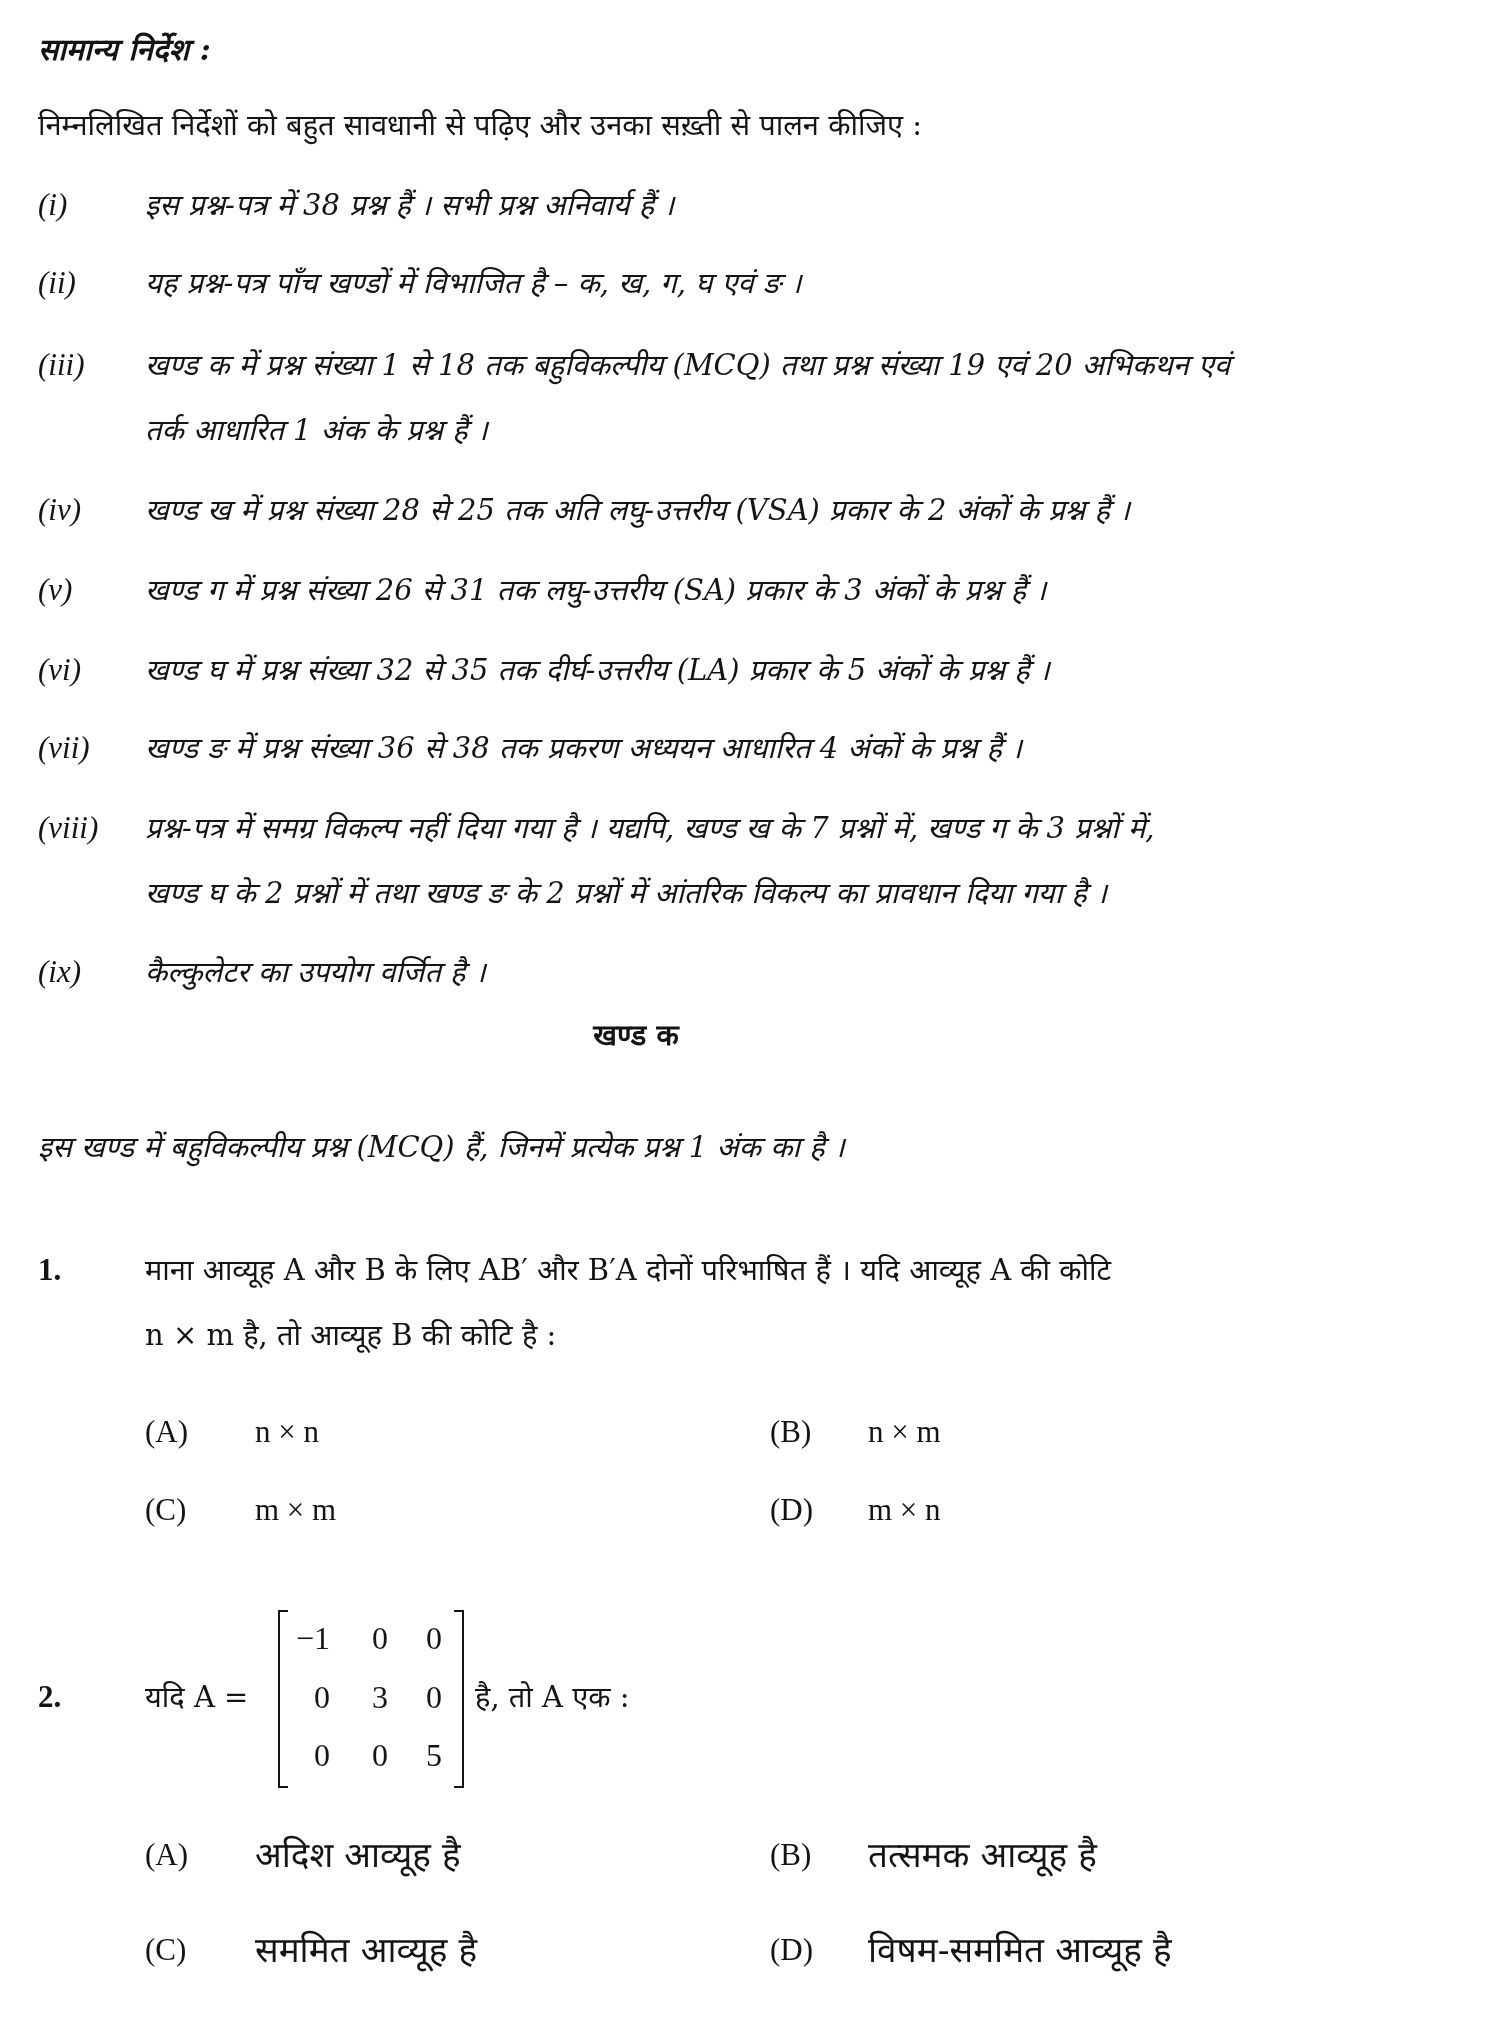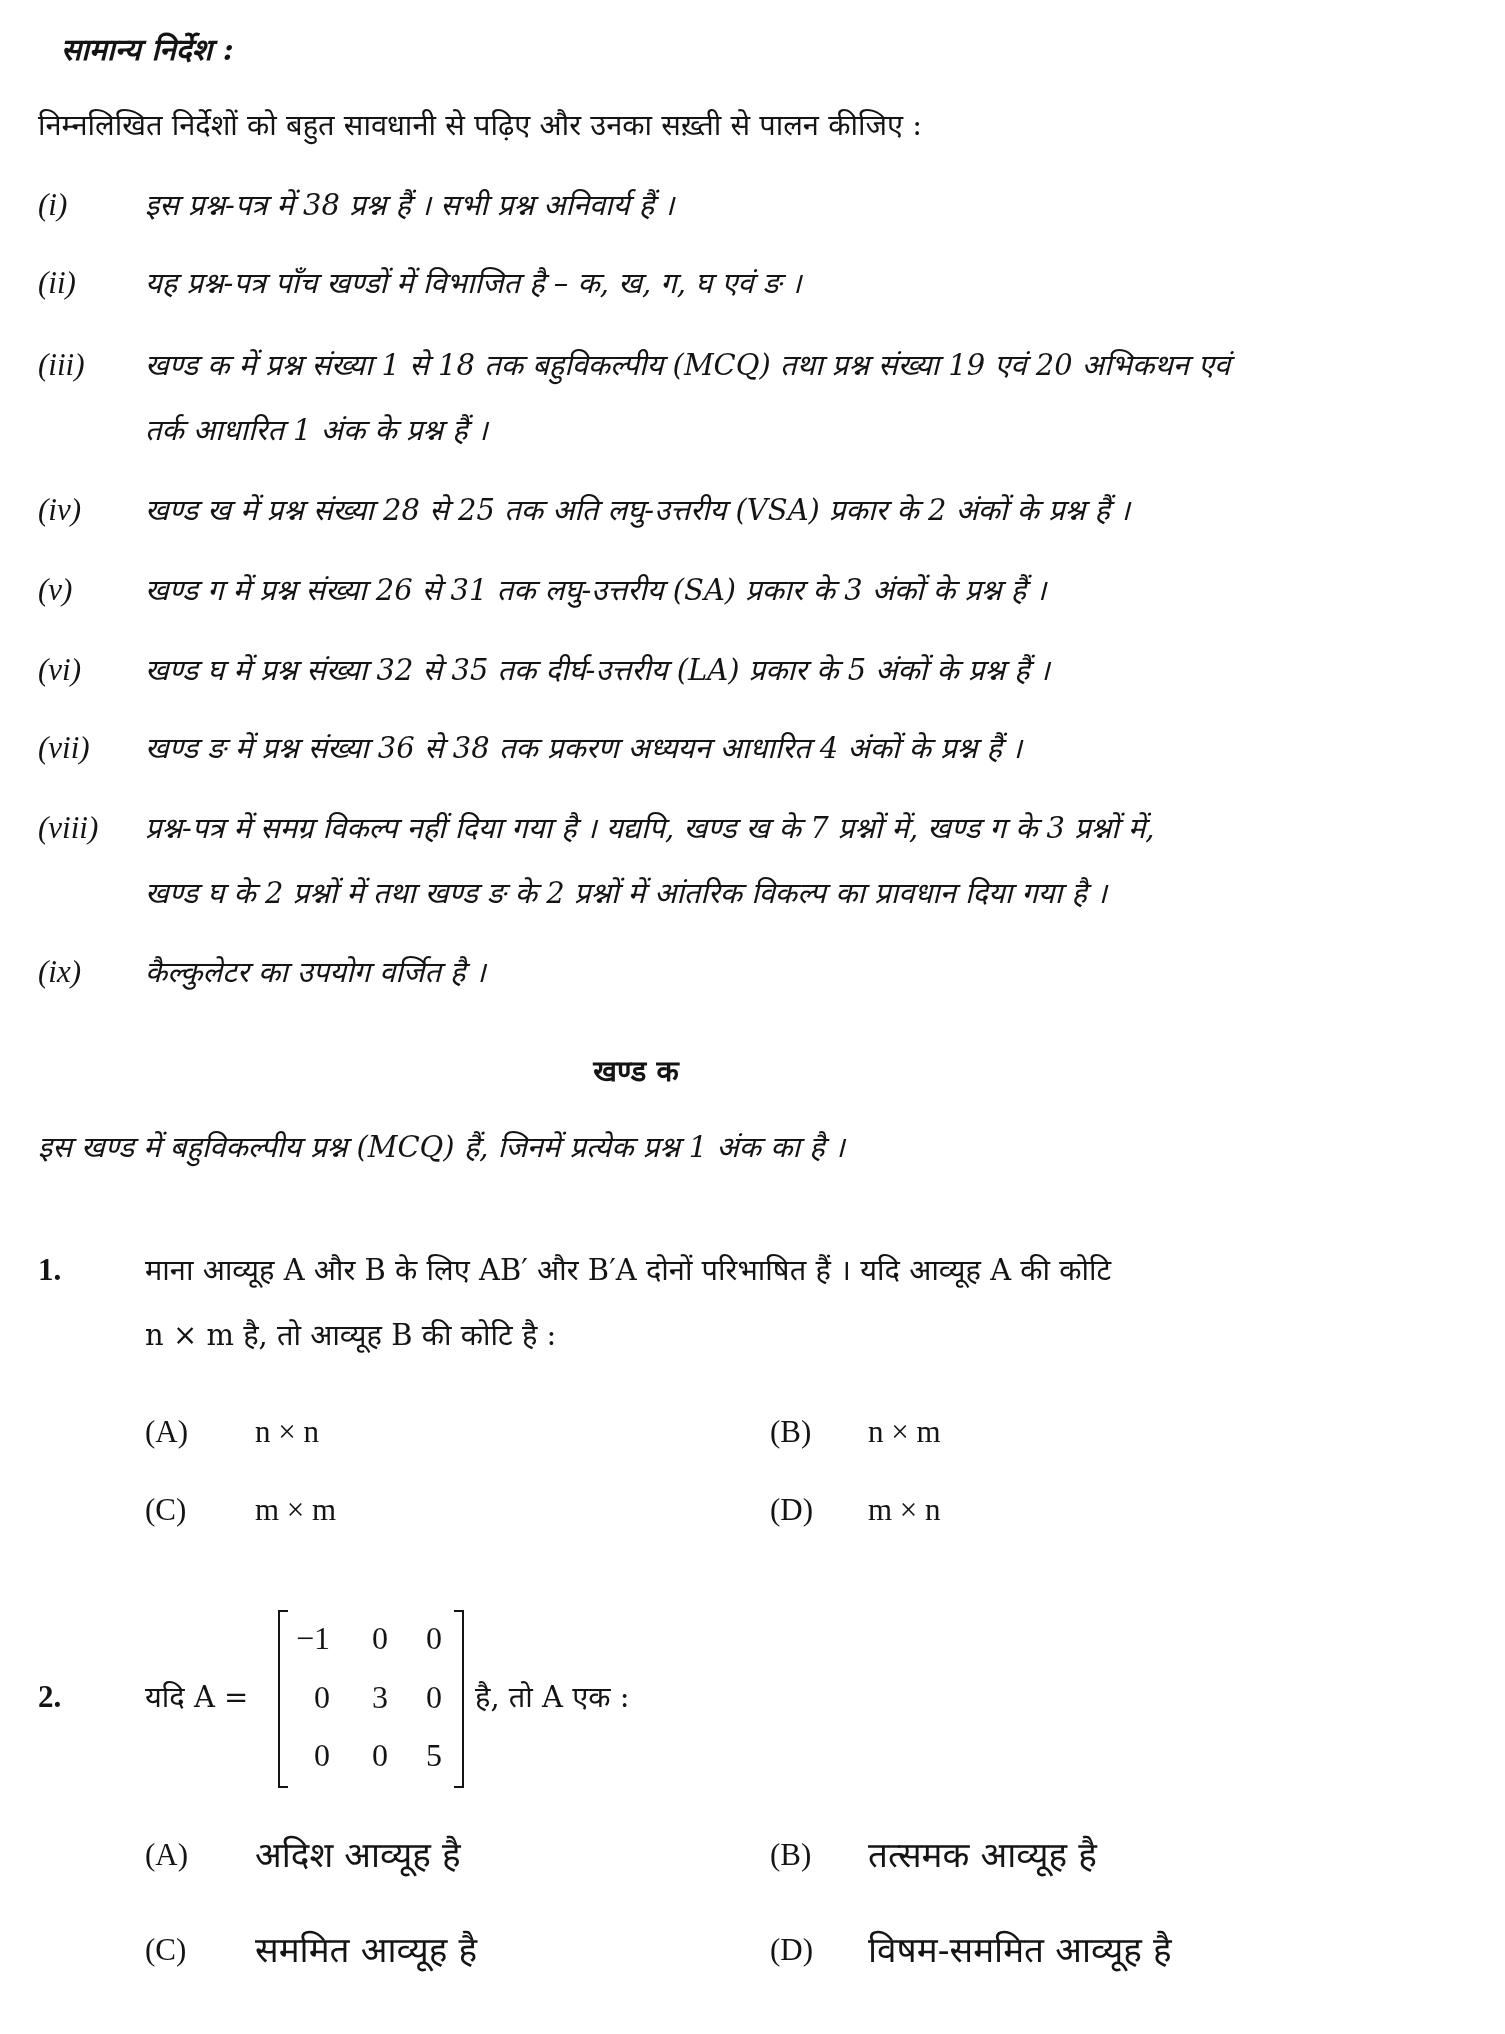--- a/index.html
+++ b/index.html
@@ -3,25 +3,25 @@
 <meta charset="utf-8">
 <style>
   html, body { margin: 0; padding: 0; background: #ffffff; }
   body {
     width: 1505px; height: 2034px; position: relative; overflow: hidden;
     font-family: "DejaVu Serif", "Liberation Serif", serif;
     color: #141414;
   }
   .abs { position: absolute; white-space: nowrap; }
   .line { font-size: 29px; line-height: 40px; }
-  .title { left: 38px; top: 30px; font-size: 30px; font-weight: bold; font-style: italic; margin-left: 23px; }
+  .title { left: 38px; top: 30px; font-size: 30px; font-weight: bold; font-style: italic; }
   .intro { left: 38px; top: 105px; }
   .num { left: 38px; font-style: italic; font-family: "Liberation Serif", serif; font-size: 31px; }
   .txt { left: 145px; font-style: italic; }
-  .section { left: 0; width: 1272px; text-align: center; top: 1051px; font-weight: bold; }
+  .section { left: 0; width: 1272px; text-align: center; top: 1015px; font-weight: bold; }
   .note { left: 38px; top: 1127px; font-style: italic; }
   .qnum { left: 38px; font-weight: bold; font-family: "Liberation Serif", serif; font-size: 31px; }
   .qtxt { left: 145px; text-align: center; }
   .optl { font-family: "Liberation Serif", serif; font-size: 31px; }
   .optt { font-size: 35px; }
   .mono-math { font-family: "Liberation Serif", serif; font-size: 31px; }
   .matrix {
     position: absolute; left: 278px; top: 1610px; width: 182px; height: 178px;
     border-left: 2px solid #141414; border-right: 2px solid #141414;
   }

